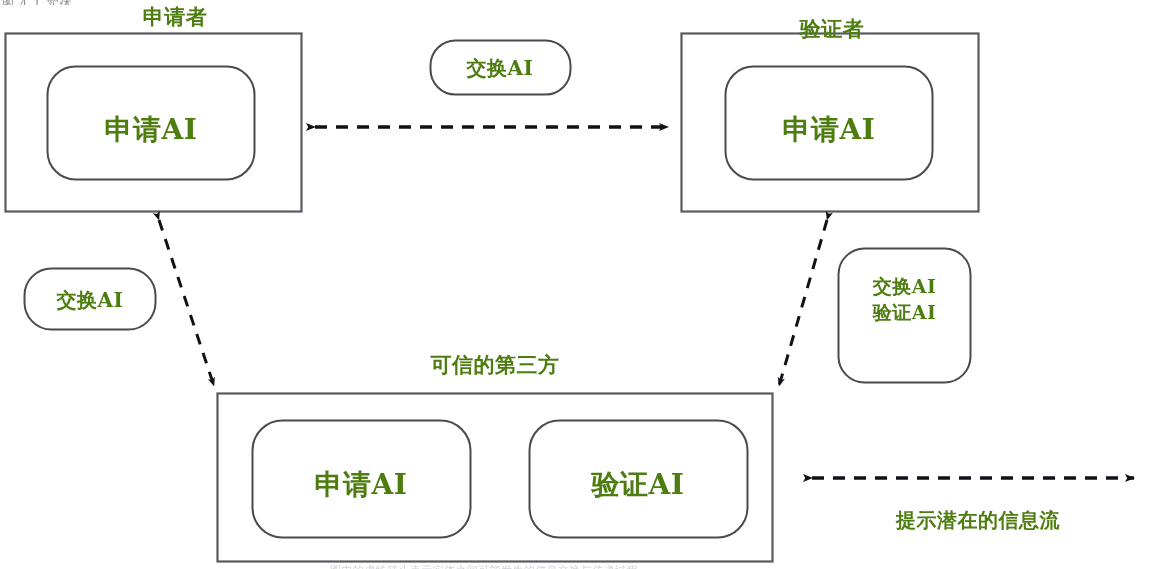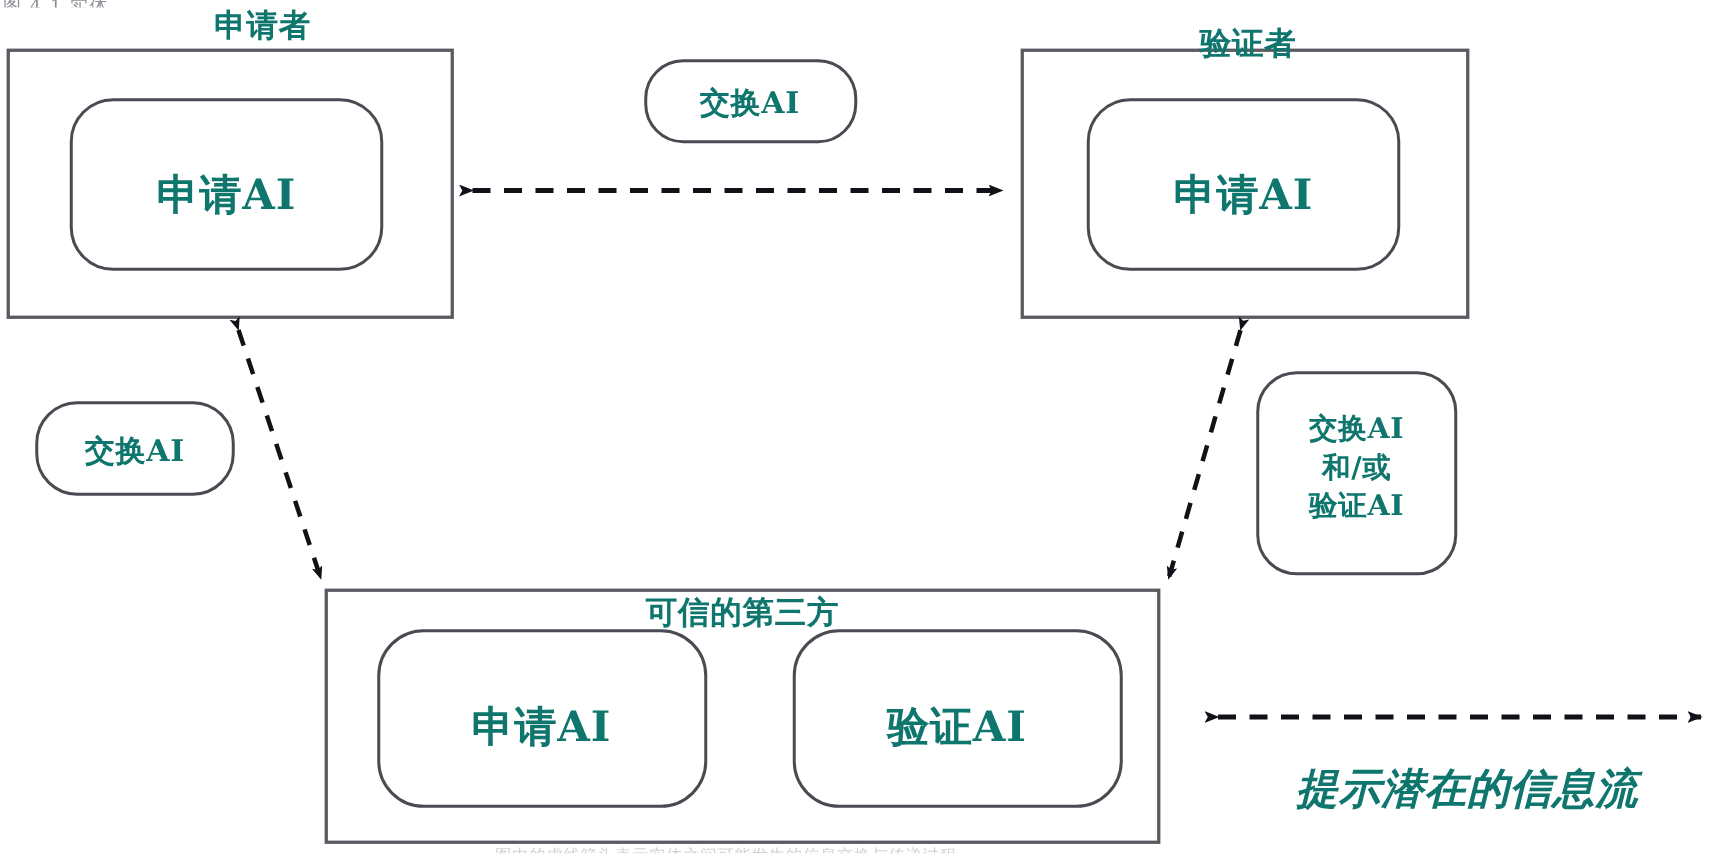--- a/index.html
+++ b/index.html
@@ -20,21 +20,21 @@
   }
   #canvas svg {
     position: absolute;
     left: 0;
     top: 0;
     width: 1152px;
     height: 569px;
   }
   .lbl {
     position: absolute;
-    color: #0f766e;
+    color: #4d7c0f;
     text-align: center;
     white-space: nowrap;
     font-family: "DejaVu Serif", "Liberation Serif", serif;
     font-weight: 700;
     letter-spacing: 0.5px;
     line-height: 1.25;
     -webkit-font-smoothing: antialiased;
   }
   .lbl-head {
     font-size: 21px;
@@ -44,22 +44,21 @@
   }
   .lbl-bubble {
     font-size: 20px;
   }
   .lbl-bubble-multi {
     font-size: 19px;
     line-height: 1.35;
     white-space: normal;
   }
   .lbl-legend {
-    font-size: 28px;
-    font-style: italic;
+    font-size: 20px;
   }
   .edge-top-crop, .edge-bottom-crop {
     position: absolute;
     color: #7a7a84;
     font-family: "DejaVu Serif", "Liberation Serif", serif;
     overflow: hidden;
     white-space: nowrap;
   }
   .edge-top-crop {
     left: 2px;
@@ -128,37 +127,36 @@
 
     <g>
       <line x1="812" y1="478" x2="1134" y2="478" stroke="#111118" stroke-width="3.4" stroke-dasharray="12 9" marker-start="url(#ah)" marker-end="url(#ah)"></line>
     </g>
   </svg>
 
   <div class="lbl lbl-head" style="left:95px; top:4px; width:160px;">申请者</div>
 
   <div class="lbl lbl-head" style="left:752px; top:4px; width:160px;margin-top:12px;">验证者</div>
 
-  <div class="lbl lbl-head" style="left:385px; top:352px; width:220px;margin-top:43px;">可信的第三方</div>
+  <div class="lbl lbl-head" style="left:385px; top:352px; width:220px;">可信的第三方</div>
 
   <div class="lbl lbl-node" style="left:51px; top:112px; width:200px;">申请AI</div>
 
   <div class="lbl lbl-node" style="left:729px; top:112px; width:200px;">申请AI</div>
 
   <div class="lbl lbl-node" style="left:261px; top:467px; width:200px;">申请AI</div>
 
   <div class="lbl lbl-node" style="left:538px; top:467px; width:200px;">验证AI</div>
 
   <div class="lbl lbl-bubble" style="left:430px; top:56px; width:140px;">交换AI</div>
 
   <div class="lbl lbl-bubble" style="left:25px; top:288px; width:130px;">交换AI</div>
 
   <div class="lbl lbl-bubble-multi" style="left:839px; top:274px; width:131px;">
     <div>交换AI</div>
-    <div>和/或</div>
     <div>验证AI</div>
   </div>
 
   <div class="lbl lbl-legend" style="left:853px; top:508px; width:250px;">提示潜在的信息流</div>
 
   <div class="edge-bottom-crop">图中的虚线箭头表示实体之间可能发生的信息交换与传递过程</div>
 
 </div>
 
 </body></html>

